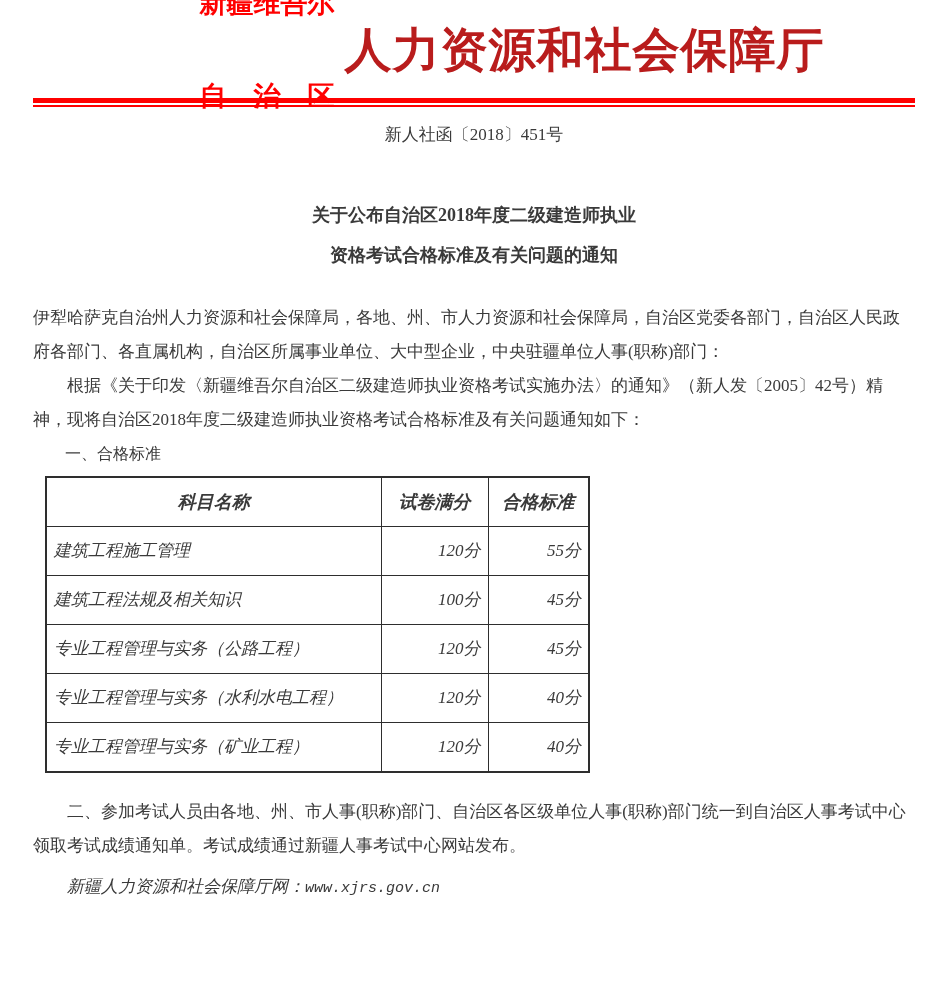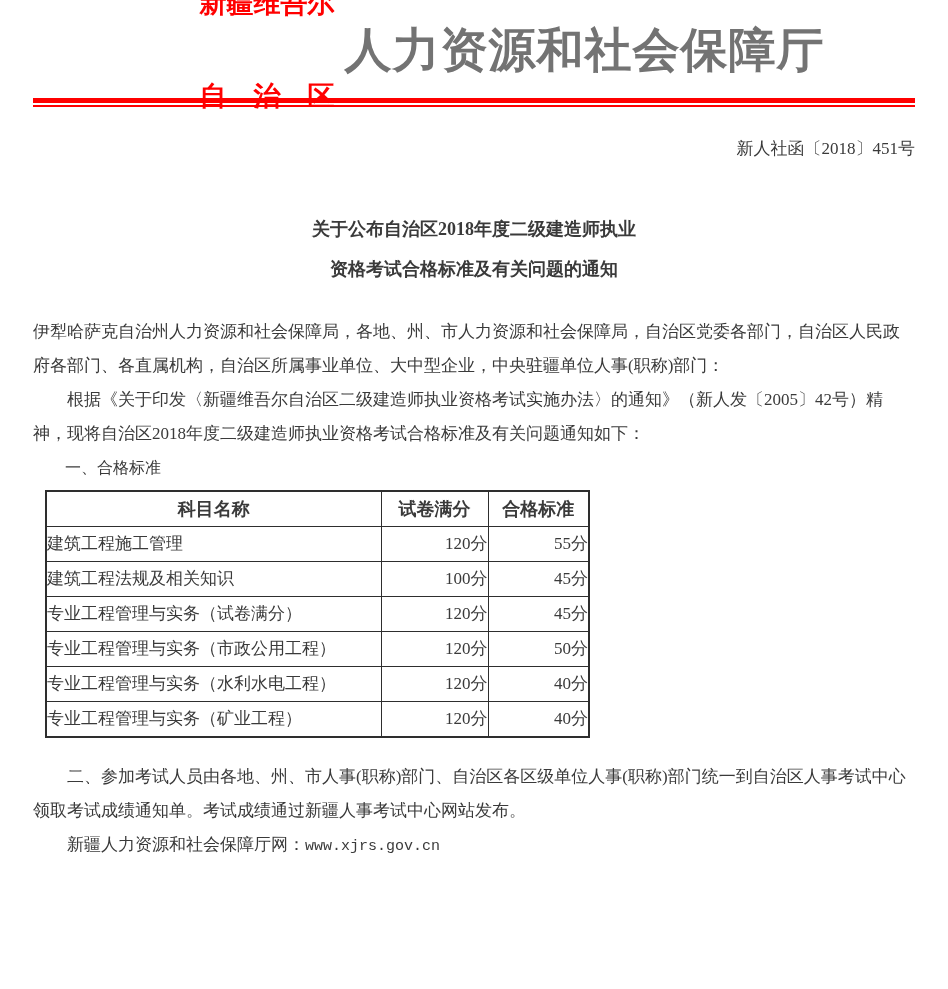--- a/index.html
+++ b/index.html
@@ -25,36 +25,36 @@
   }
   .org-block {
     color:#ff0000;
     font-weight:bold;
     font-size:27px;
     line-height:31px;
     white-space:pre;
     text-align:left;
   }
   .dept-name {
-    color:#737373;
+    color:#b91c1c;
     font-weight:bold;
     font-size:47px;
     line-height:50px;
     letter-spacing:1px;
     white-space:nowrap;
   }
   .red-rule { margin-top:6px; }
   .red-rule .thick { height:5px; background:#ff0000; }
   .red-rule .thin  { height:2px; background:#ff0000; margin-top:2px; }
 
   
   .doc-number {
-    text-align:right;
+    text-align:center;
     font-size:17px;
-    margin-top:30px;
+    margin-top:16px;
     line-height:24px;
   }
   .notice-title {
     text-align:center;
     font-weight:bold;
     font-size:18px;
     margin-top:48px;
     line-height:40px;
   }
   .body-text { font-size:17px; line-height:34px; }
@@ -67,32 +67,33 @@
   table.standards {
     border-collapse:collapse;
     margin:5px 0 0 12px;
     width:543px;
     table-layout:fixed;
   }
   table.standards th, table.standards td {
     border:1px solid #2e2e2e;
     font-size:17px;
     height:31px;
-    padding:0;
+    padding:7px;
+    font-style:italic;
   }
   table.standards tr.head th { height:35px; font-size:18px; font-weight:bold; text-align:center; }
   table.standards { border:2px solid #2e2e2e; }
   td.subject { text-align:left; padding-left:10px; }
   td.score   { text-align:right; }
   col.c-subject { width:335px; }
   col.c-full    { width:107px; }
   col.c-pass    { width:101px; }
 
   .after-table { margin-top:22px; }
-  .website-line { text-indent:2em; font-size:17px; line-height:34px; }
+  .website-line { text-indent:2em; font-size:17px; line-height:48px;font-style:italic; }
   .website-line .url { font-family:"Liberation Mono","DejaVu Sans Mono",monospace; font-size:15px; }
 </style>
 </head>
 <body>
 
 <div class="page">
 
   <div class="letterhead">
     <div class="org-block">
       <div>新疆维吾尔</div>
@@ -134,28 +135,23 @@
           <td class="subject">建筑工程施工管理</td>
           <td class="score">120分</td>
           <td class="score">55分</td>
         </tr>
         <tr>
           <td class="subject">建筑工程法规及相关知识</td>
           <td class="score">100分</td>
           <td class="score">45分</td>
         </tr>
         <tr>
-          <td class="subject">专业工程管理与实务（试卷满分）</td>
+          <td class="subject">专业工程管理与实务（公路工程）</td>
           <td class="score">120分</td>
           <td class="score">45分</td>
-        </tr>
-        <tr>
-          <td class="subject">专业工程管理与实务（市政公用工程）</td>
-          <td class="score">120分</td>
-          <td class="score">50分</td>
         </tr>
         <tr>
           <td class="subject">专业工程管理与实务（水利水电工程）</td>
           <td class="score">120分</td>
           <td class="score">40分</td>
         </tr>
         <tr>
           <td class="subject">专业工程管理与实务（矿业工程）</td>
           <td class="score">120分</td>
           <td class="score">40分</td>

